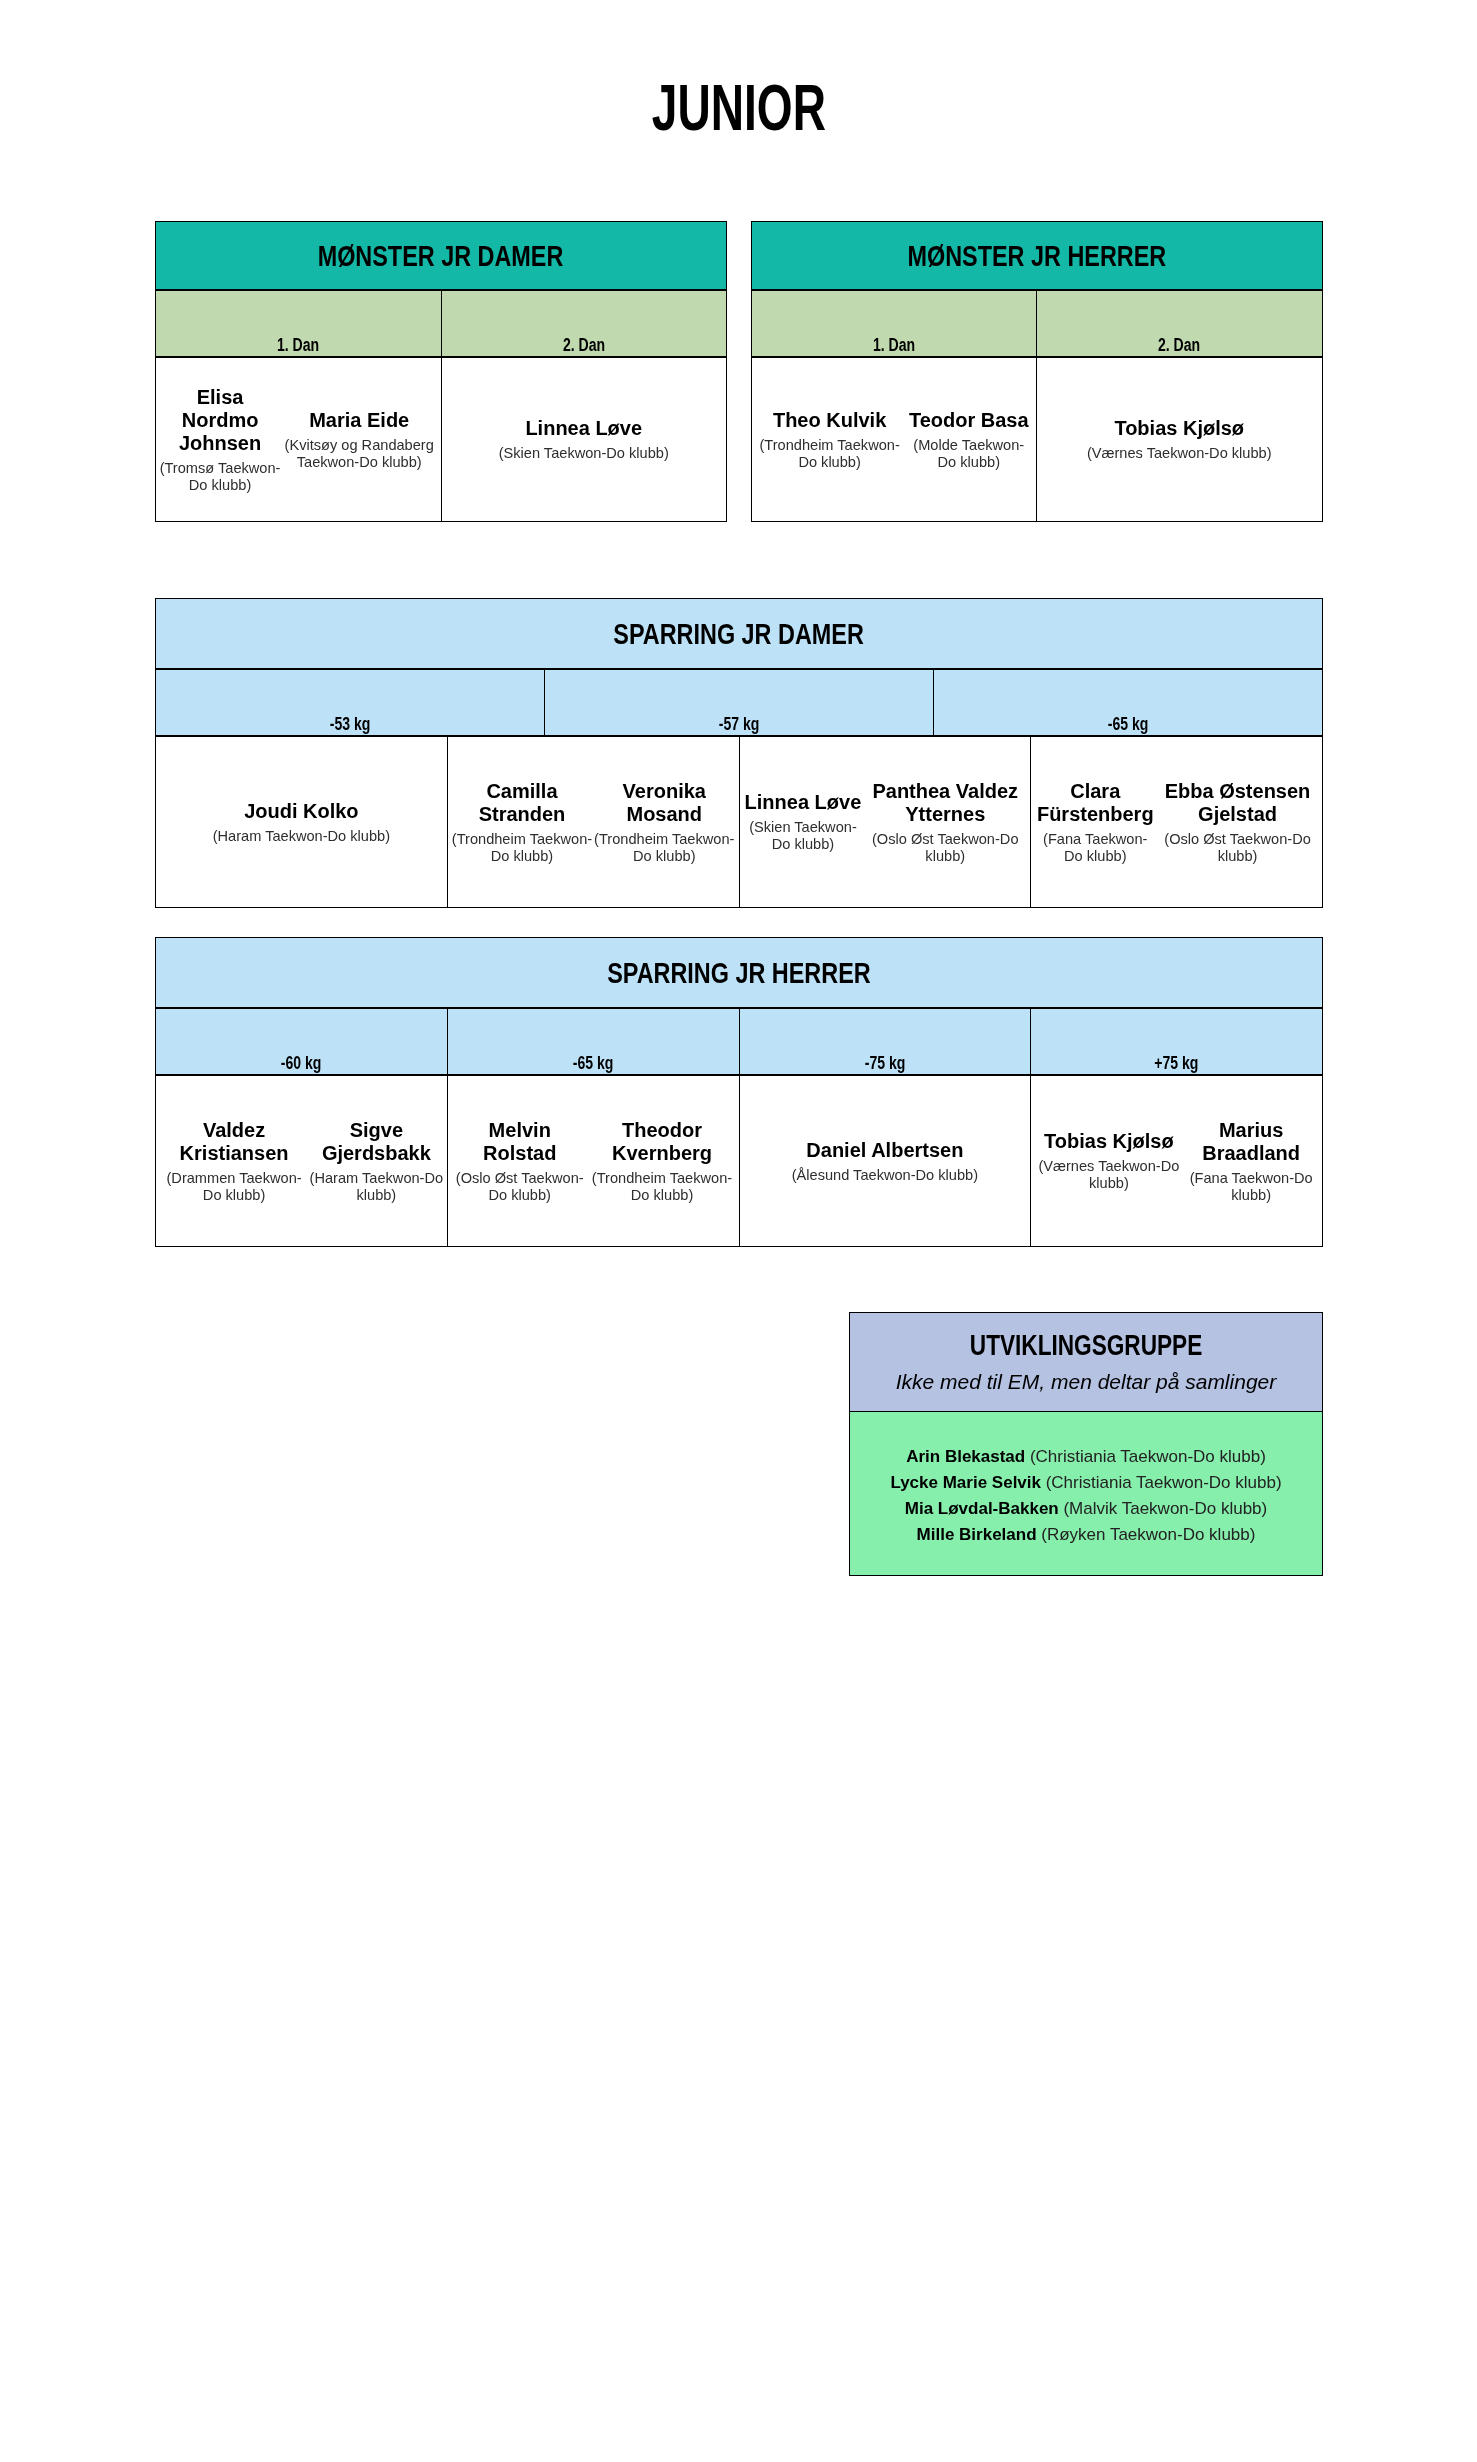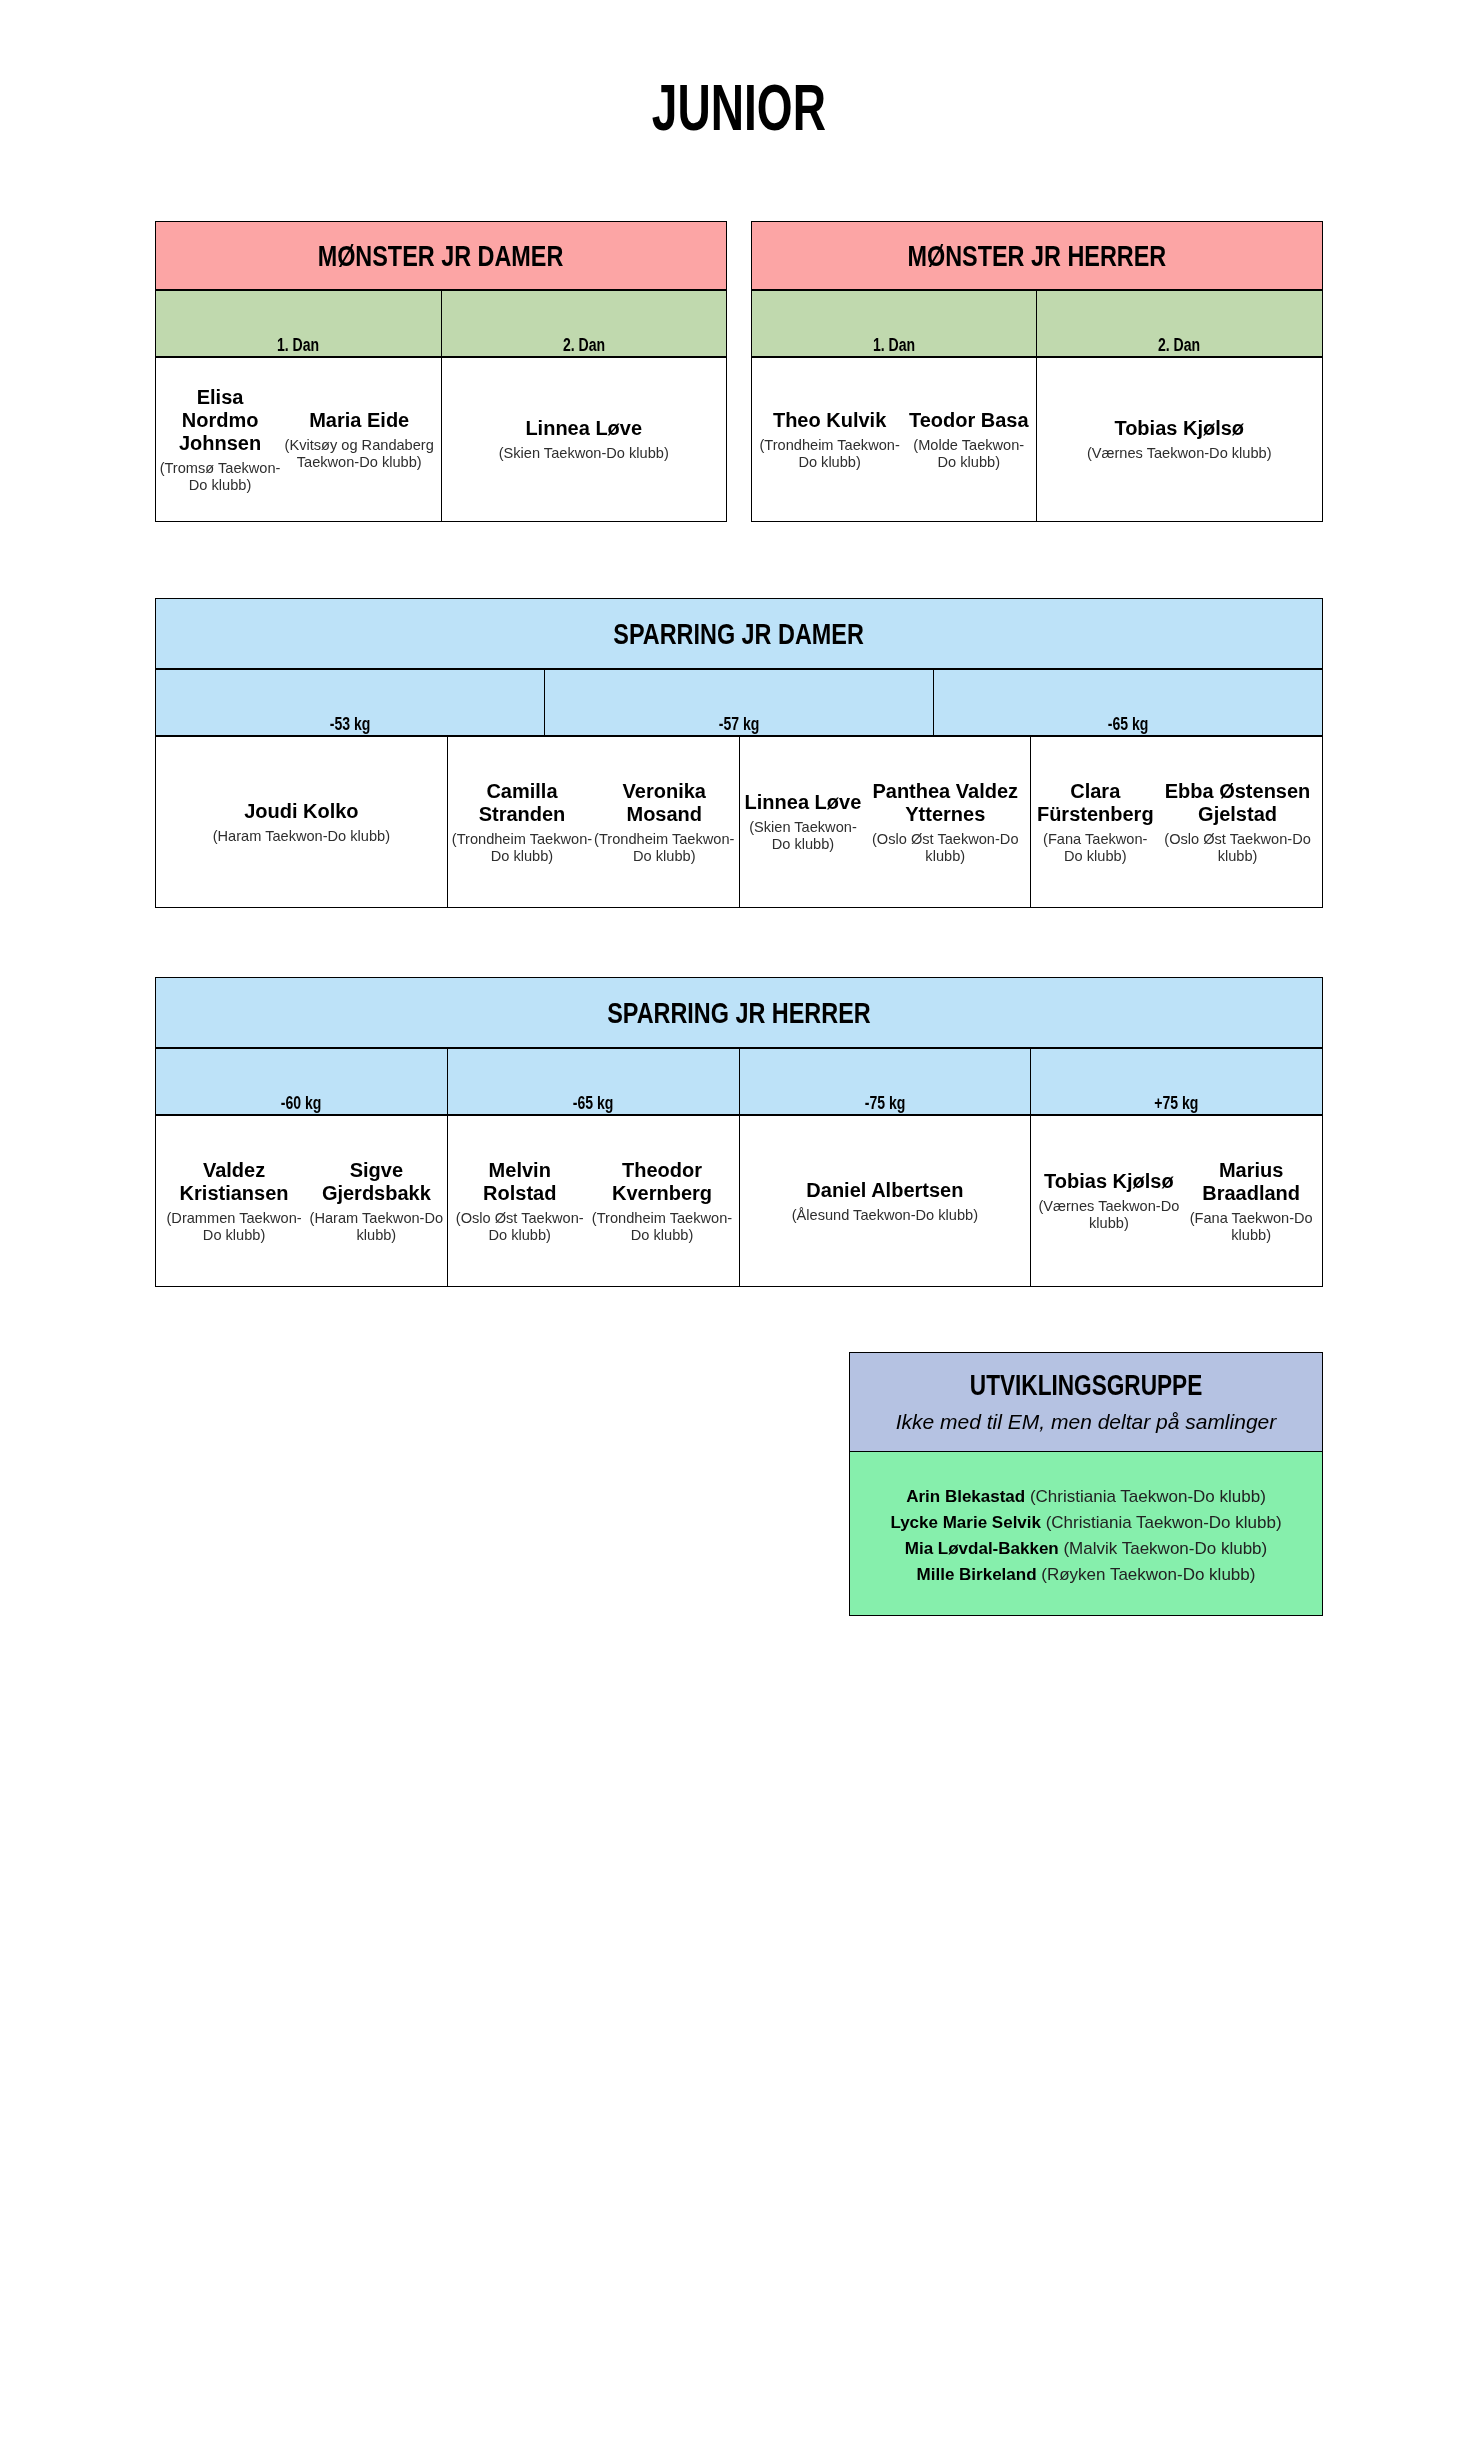--- a/index.html
+++ b/index.html
@@ -21,29 +21,29 @@
     margin: 0 0 81px 0;
     letter-spacing: 0px;
   }
   .cond { display: inline-block; transform: scaleX(0.72); transform-origin: 50% 50%; white-space: nowrap; }
   .cond2 { display: inline-block; transform: scaleX(0.78); transform-origin: 50% 50%; white-space: nowrap; }
 
   .monster-row { display: flex; gap: 23.5px; margin-bottom: 76px; }
 
   .tbl { border: 1.6px solid #000; box-sizing: border-box; background: #fff; }
   .monster { width: 572px; }
-  .sparring { width: 1168px; margin-bottom: 69px; }
+  .sparring { width: 1168px; margin-bottom: 29px; }
   .sparring.last { margin-bottom: 65px; }
 
   .tbl-title {
     display: flex; align-items: center; justify-content: center;
     border-bottom: 2.6px solid #000;
     font-weight: bold; font-size: 30px;
   }
-  .monster .tbl-title { height: 67px; background: #fca5a5; }
+  .monster .tbl-title { height: 67px; background: #14b8a6; }
   .sparring .tbl-title { height: 69px; background: #bde2f8; }
 
   .cols { display: flex; }
   .cols .col { flex: 1 1 0; border-left: 1.6px solid #000; box-sizing: border-box; min-width: 0; }
   .cols .col:first-child { border-left: none; }
 
   .head { border-bottom: 2.1px solid #000; }
   .head .col {
     display: flex; align-items: flex-end; justify-content: center;
     font-weight: bold; font-size: 18px; height: 65px;

